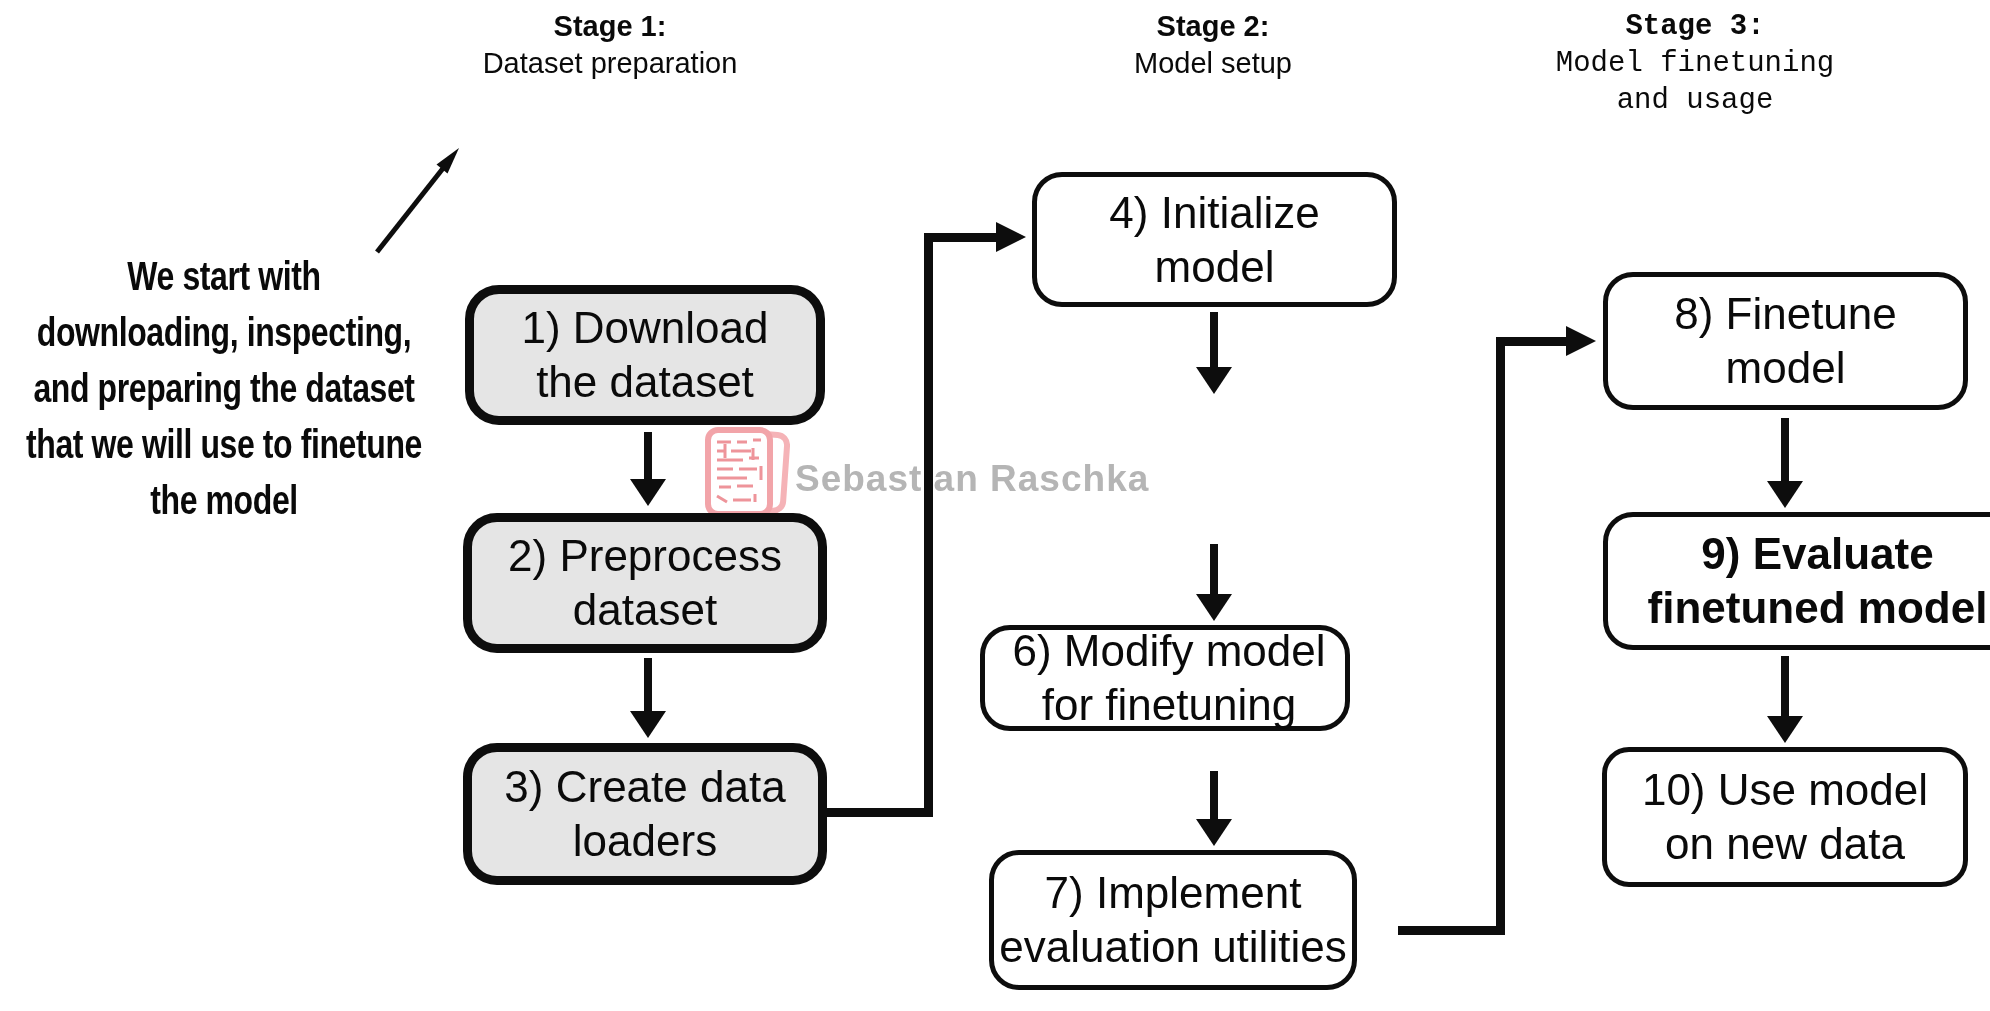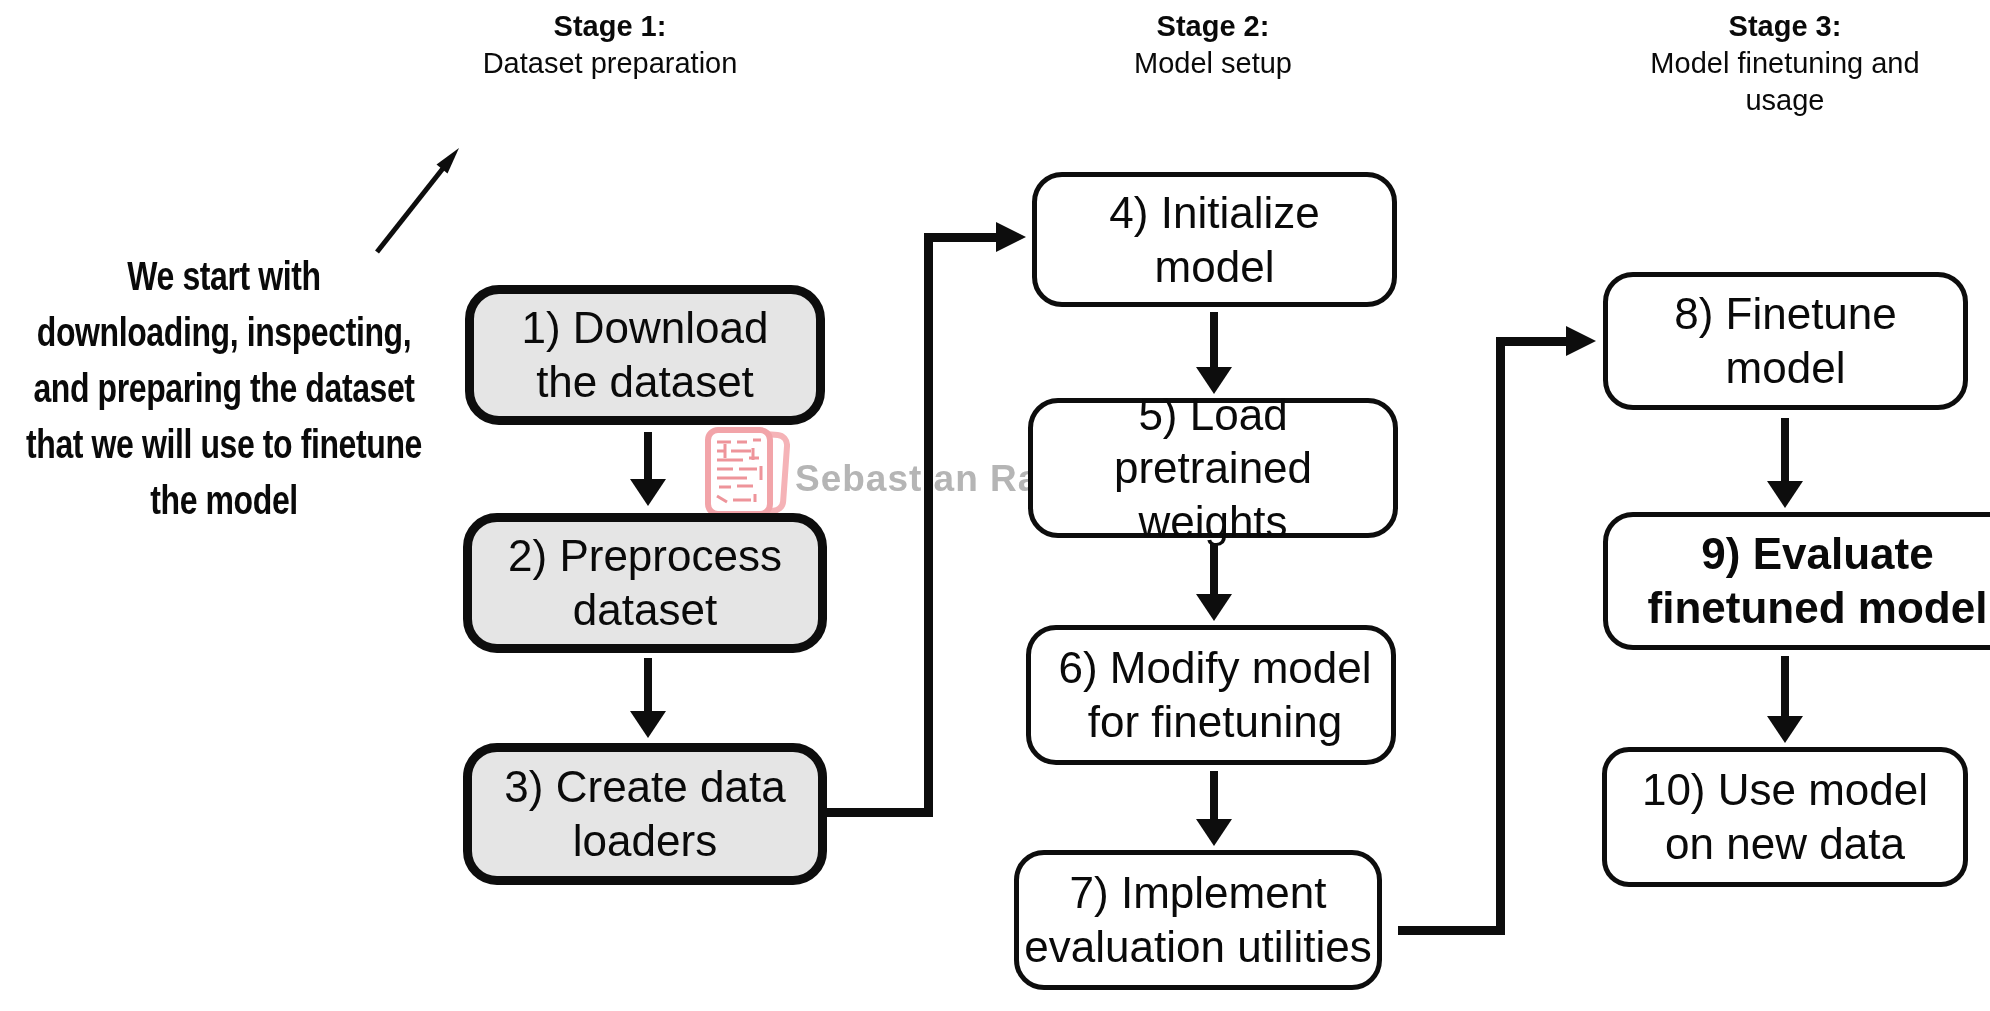--- a/index.html
+++ b/index.html
@@ -43,21 +43,21 @@
 <div class="canvas">
 
   <div class="stage-title" style="left:410px;top:8px;width:400px;">
     <div class="st-bold">Stage 1:</div>
     <div class="st-sub">Dataset preparation</div>
   </div>
   <div class="stage-title" style="left:1013px;top:8px;width:400px;">
     <div class="st-bold">Stage 2:</div>
     <div class="st-sub">Model setup</div>
   </div>
-  <div class="stage-title" style="left:1615px;top:8px;width:340px;">
+  <div class="stage-title" style="left:1525px;top:8px;width:340px;font-family:Liberation Mono, monospace;">
     <div class="st-bold">Stage 3:</div>
     <div class="st-sub">Model finetuning and usage</div>
   </div>
 
   <div class="annotation">We start with
 downloading, inspecting,
 and preparing the dataset
 that we will use to finetune
 the model</div>
 
@@ -83,25 +83,23 @@
 
   <div class="box hl" style="left:465px;top:285px;width:360px;height:140px;">1) Download
 the dataset</div>
   <div class="box hl" style="left:463px;top:513px;width:364px;height:140px;">2) Preprocess
 dataset</div>
   <div class="box hl" style="left:463px;top:743px;width:364px;height:142px;">3) Create data
 loaders</div>
 
   <div class="box" style="left:1032px;top:172px;width:365px;height:135px;">4) Initialize
 model</div>
-  <div class="box" style="left:1028px;top:398px;width:370px;height:140px;">5) Load pretrained
-weights</div>
-  <div class="box" style="left:1026px;top:625px;width:370px;height:140px;padding-left:12px;">6) Modify model
+  <div class="box" style="left:980px;top:625px;width:370px;height:106px;padding-left:12px;">6) Modify model
 for finetuning</div>
-  <div class="box" style="left:1014px;top:850px;width:368px;height:140px;">7) Implement
+  <div class="box" style="left:989px;top:850px;width:368px;height:140px;">7) Implement
 evaluation utilities</div>
 
   <div class="box" style="left:1603px;top:272px;width:365px;height:138px;">8) Finetune model</div>
   <div class="box" style="left:1603px;top:512px;width:429px;height:138px;font-weight:bold;">9) Evaluate
 finetuned model</div>
   <div class="box" style="left:1602px;top:747px;width:366px;height:140px;border-radius:27px;">10) Use model
 on new data</div>
 
   <div class="arrow-down" style="left:630px;top:432px;height:74px;">
       <div class="shaft"></div>

